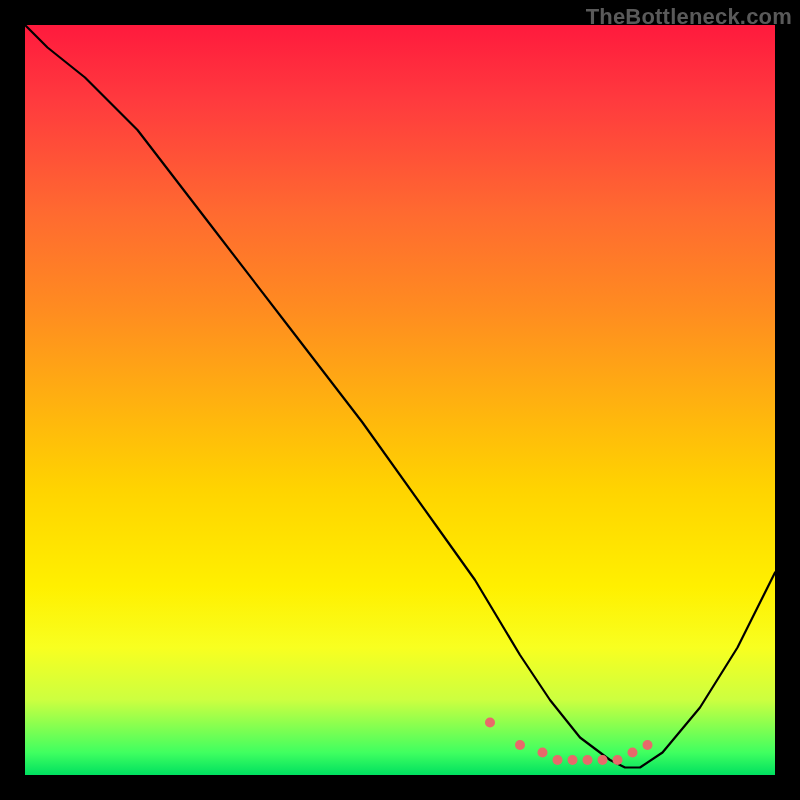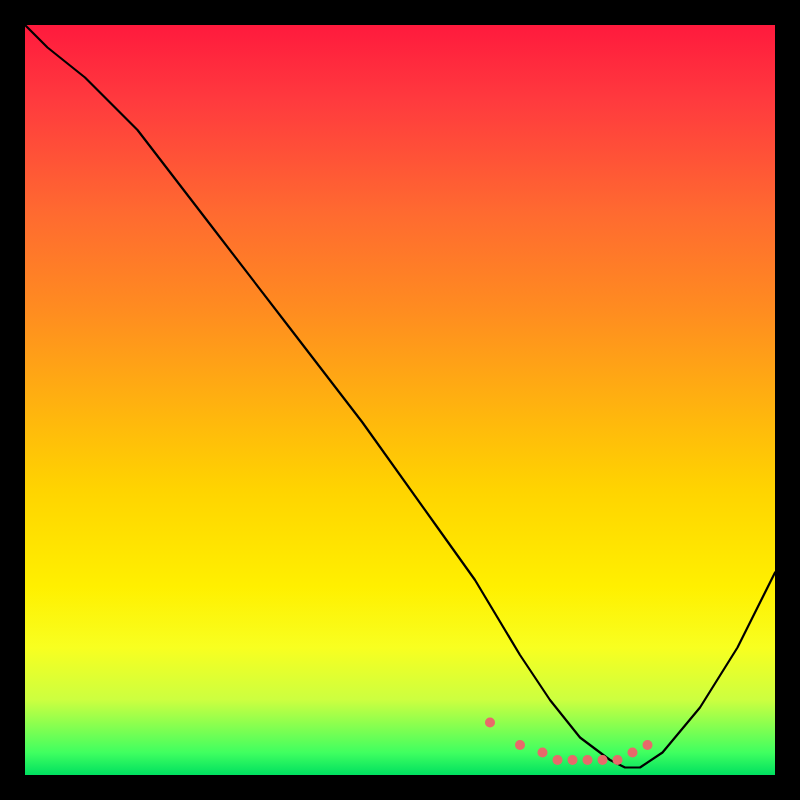--- a/index.html
+++ b/index.html
@@ -55,20 +55,21 @@
     top: 0;
     width: 750px;
     height: 750px;
   }
 </style>
 </head>
 <body>
 
 <div class="container">
 
+  <div class="watermark">TheBottleneck.com</div>
 
   <div class="plot-area">
     <svg class="overlay" viewBox="0 0 750 750" preserveAspectRatio="none">
       <path id="curve-path" fill="none" stroke="#000000" stroke-width="2.2" stroke-linecap="round" stroke-linejoin="round" d="M0.00 0.00 L22.50 22.50 L60.00 52.50 L112.50 105.00 L187.50 202.50 L262.50 300.00 L337.50 397.50 L412.50 502.50 L450.00 555.00 L472.50 592.50 L495.00 630.00 L525.00 675.00 L555.00 712.50 L585.00 735.00 L600.00 742.50 L615.00 742.50 L637.50 727.50 L675.00 682.50 L712.50 622.50 L750.00 547.50"></path>
       <g id="markers-group">
           <circle cx="465.00" cy="697.50" r="5" fill="#e86a6a"></circle>
           <circle cx="495.00" cy="720.00" r="5" fill="#e86a6a"></circle>
           <circle cx="517.50" cy="727.50" r="5" fill="#e86a6a"></circle>
           <circle cx="532.50" cy="735.00" r="5" fill="#e86a6a"></circle>
           <circle cx="547.50" cy="735.00" r="5" fill="#e86a6a"></circle>

